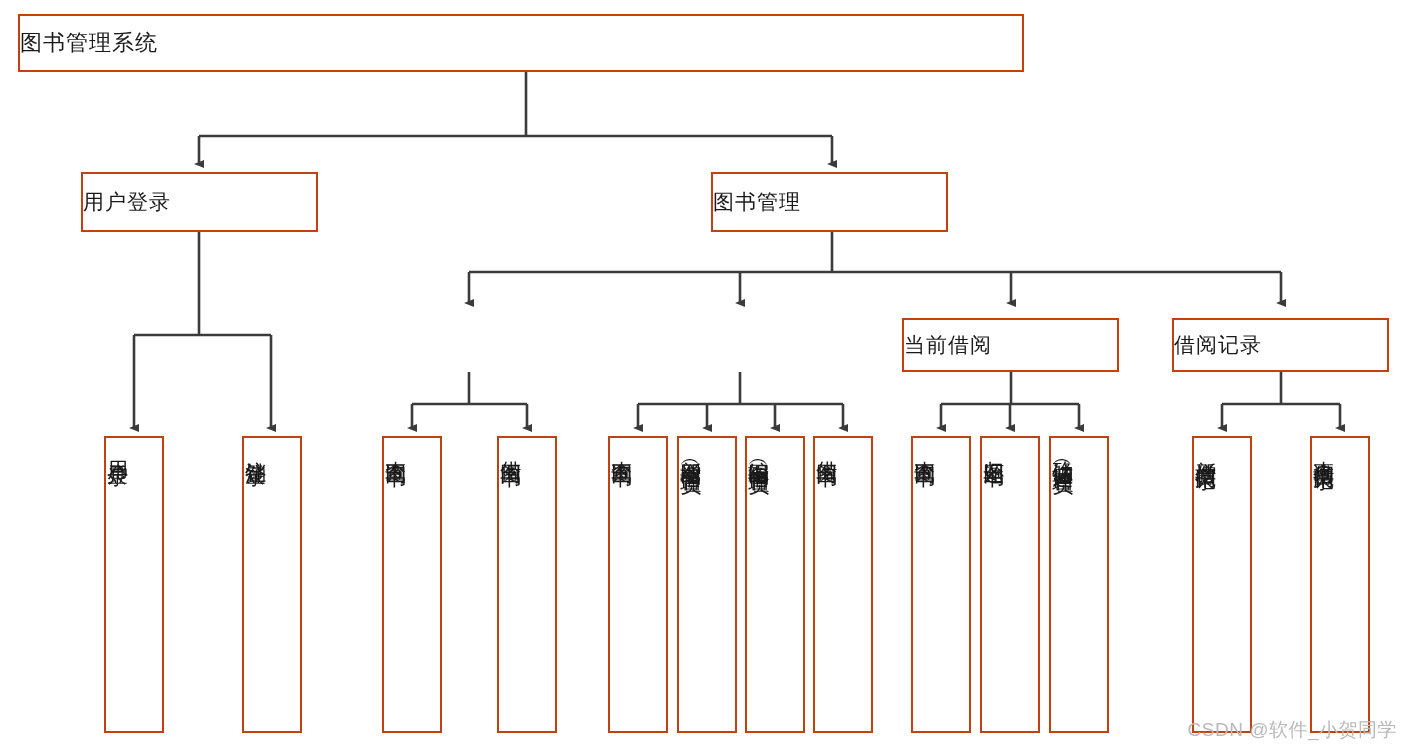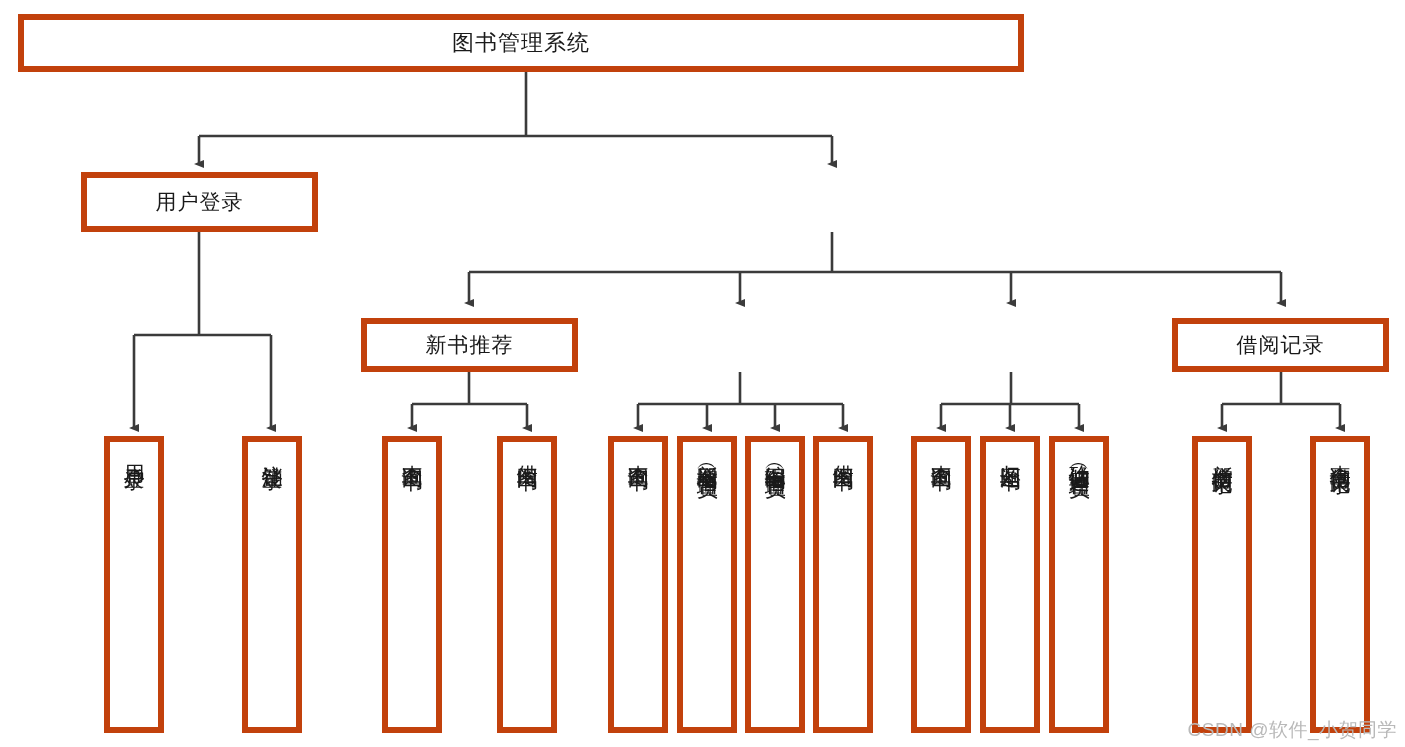--- a/index.html
+++ b/index.html
@@ -21,26 +21,25 @@
   #edge-layer {
     position: absolute;
     left: 0;
     top: 0;
     width: 1405px;
     height: 747px;
   }
   .node {
     position: absolute;
     box-sizing: border-box;
-    border: 6px solid #c2410c;
+    border: 2px solid #c2410c;
     background: #ffffff;
     color: #1a1a1a;
     display: flex;
     align-items: center;
-    justify-content: center;
     text-align: center;
     z-index: 2;
   }
   .node.level0 {
     font-size: 22px;
     letter-spacing: 1px;
   }
   .node.level1 {
     font-size: 21px;
     letter-spacing: 1px;
@@ -133,26 +132,29 @@
   </svg>
 
   <div class="node level0" style="left:18px; top:14px; width:1006px; height:58px;">
     <span class="htext">图书管理系统</span>
   </div>
 
   <div class="node level1" style="left:81px; top:172px; width:237px; height:60px;">
     <span class="htext">用户登录</span>
   </div>
 
-
-  <div class="node level2" style="left:361px; top:318px; width:217px; height:54px;">
-    <span class="htext">新书推荐</span>
-  </div>
-
-
+  <div class="node level1" style="left:711px; top:172px; width:237px; height:60px;">
+    <span class="htext">图书管理</span>
+  </div>
+
+
+
+  <div class="node level2" style="left:902px; top:318px; width:217px; height:54px;">
+    <span class="htext">当前借阅</span>
+  </div>
 
   <div class="node level2" style="left:1172px; top:318px; width:217px; height:54px;">
     <span class="htext">借阅记录</span>
   </div>
 
   <div class="node leaf" style="left:104px; top:436px; width:60px; height:297px;">
     <span class="vtext">用户登录</span>
   </div>
 
   <div class="node leaf" style="left:242px; top:436px; width:60px; height:297px;">

